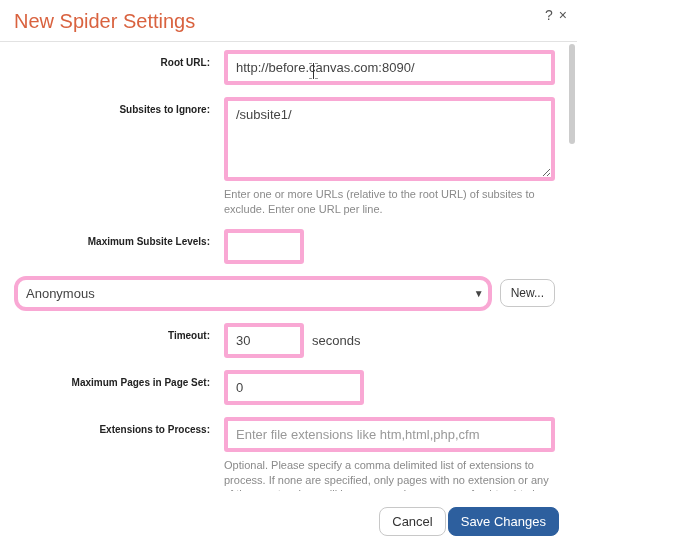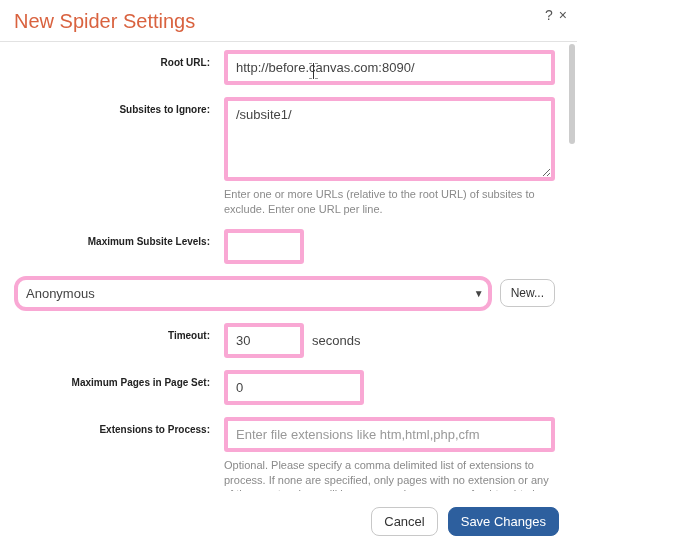--- a/index.html
+++ b/index.html
@@ -140,21 +140,21 @@
     color:#fff;
     border-color:#2d5f9e;
   }
   .footer {
     position:absolute;
     bottom:0; left:0; right:0;
     height:60px;
     display:flex;
     justify-content:flex-end;
     align-items:center;
-    gap:10px;
+    gap:2px;
     padding:0 18px;
     background:#fff;
   }
   .unit-text { color:#444; font-size:13px; }
   .text-cursor {
     position:absolute;
     top:13px;
     left:85px;
     width:1px;
     height:14px;

